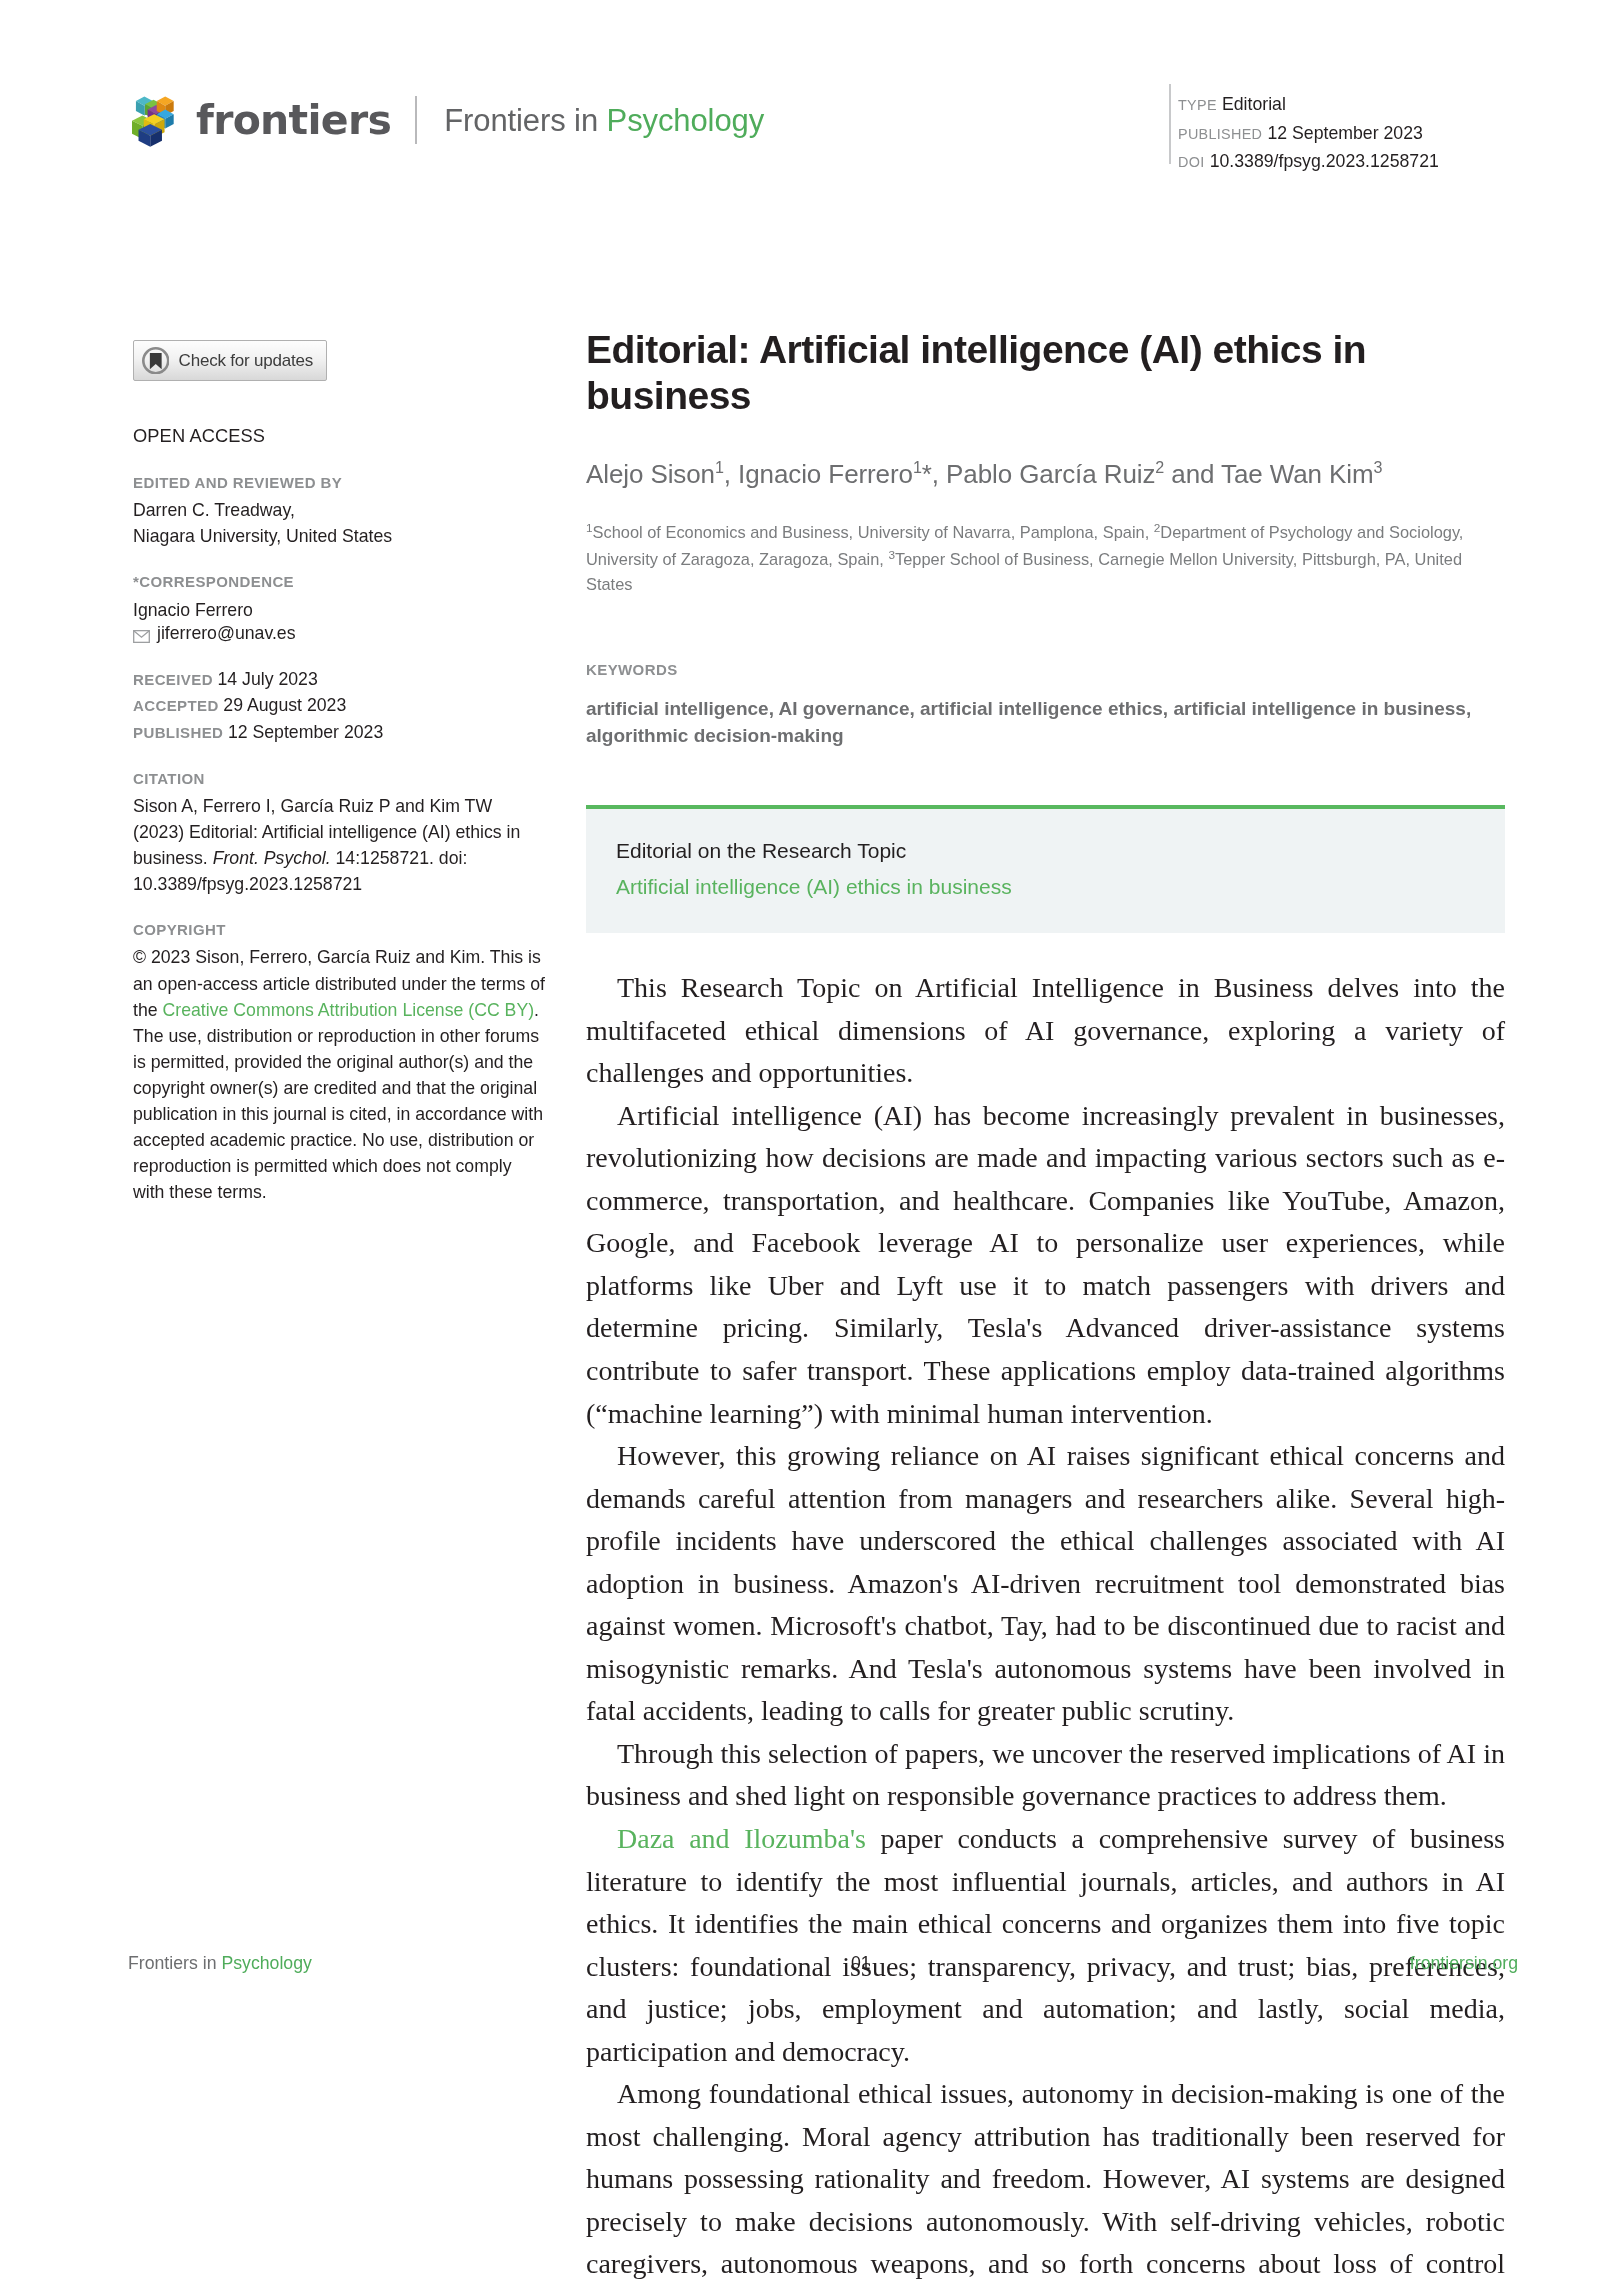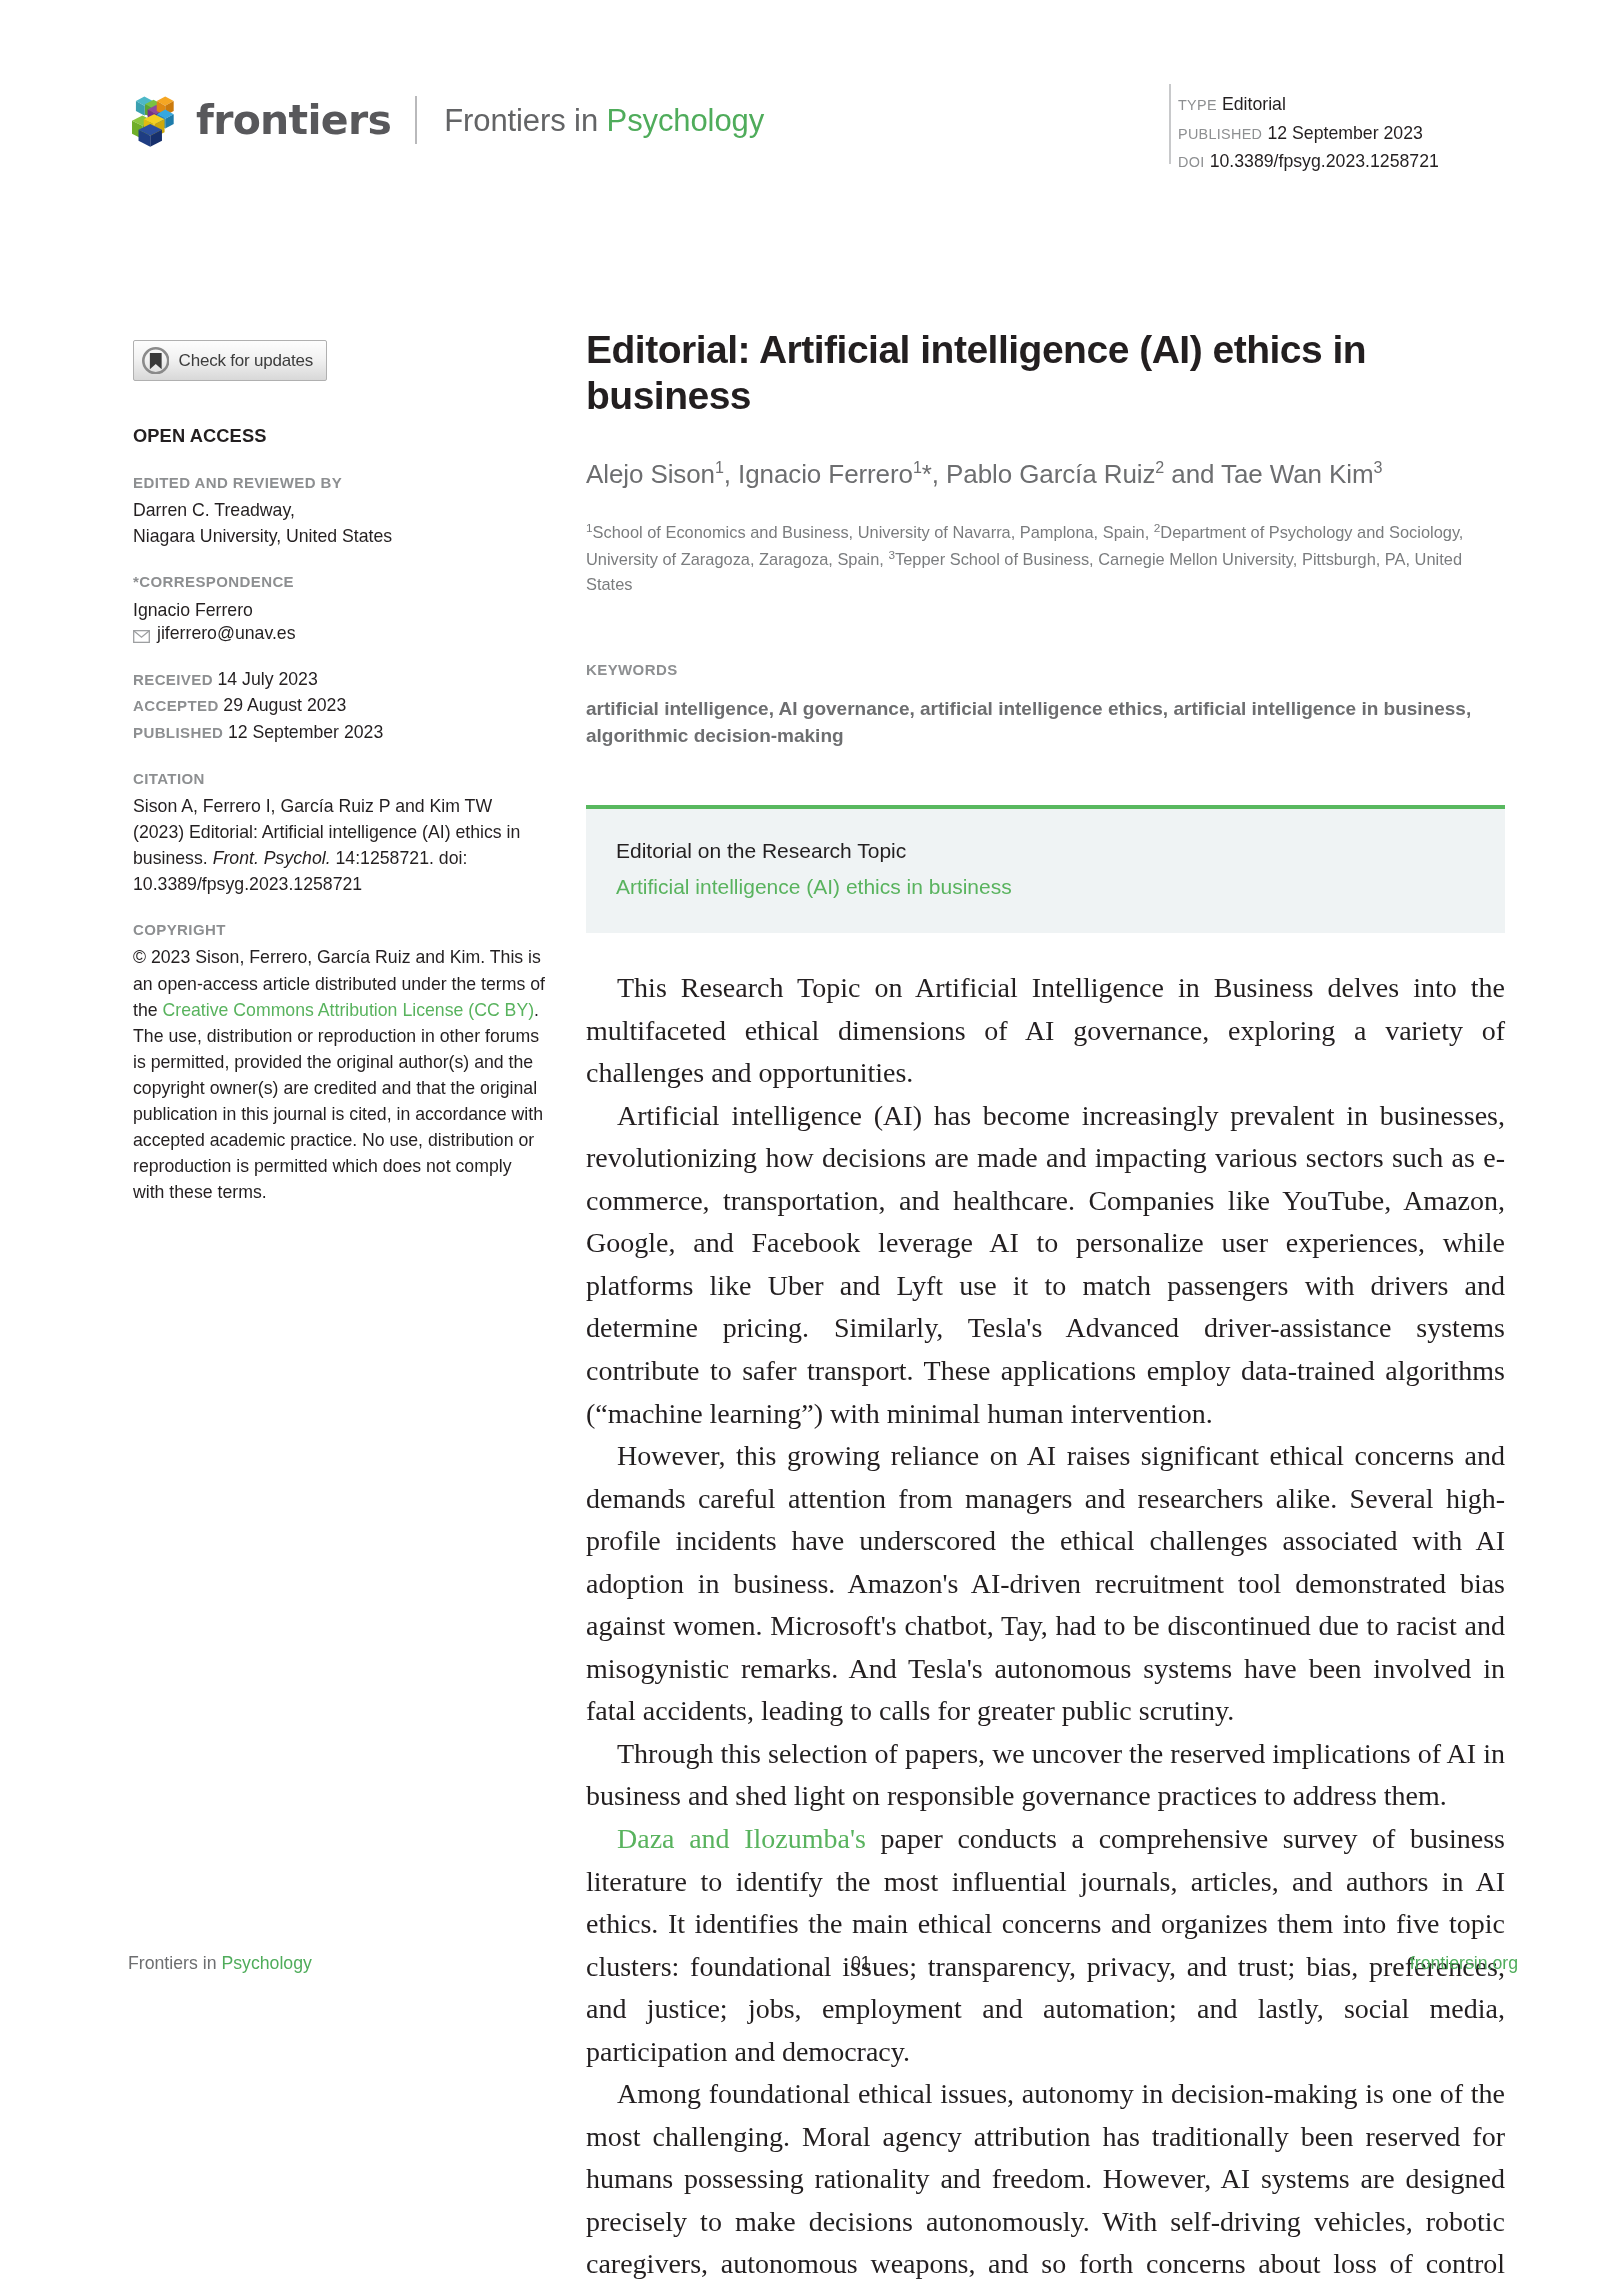--- a/index.html
+++ b/index.html
@@ -114,21 +114,21 @@
     flex: 0 0 auto;
   }
   .updates-badge .txt {
     font-size: 17px;
     color: #3c3c3c;
     letter-spacing: -0.2px;
   }
 
   .open-access {
     font-size: 18.3px;
-    font-weight: bold;
+    font-weight: normal;
     color: #231f20;
     letter-spacing: 0.1px;
     margin-bottom: 25px;
   }
 
   .meta-block { margin-bottom: 22px; }
   .meta-label {
     font-size: 15px;
     font-weight: 600;
     color: #8d8f91;

